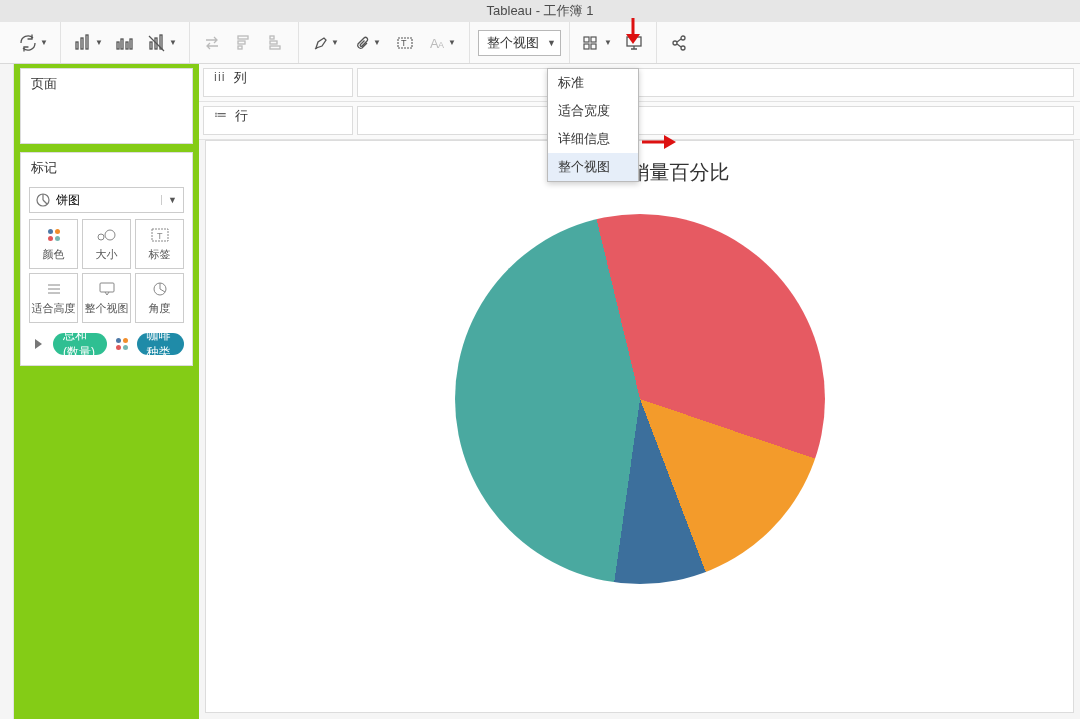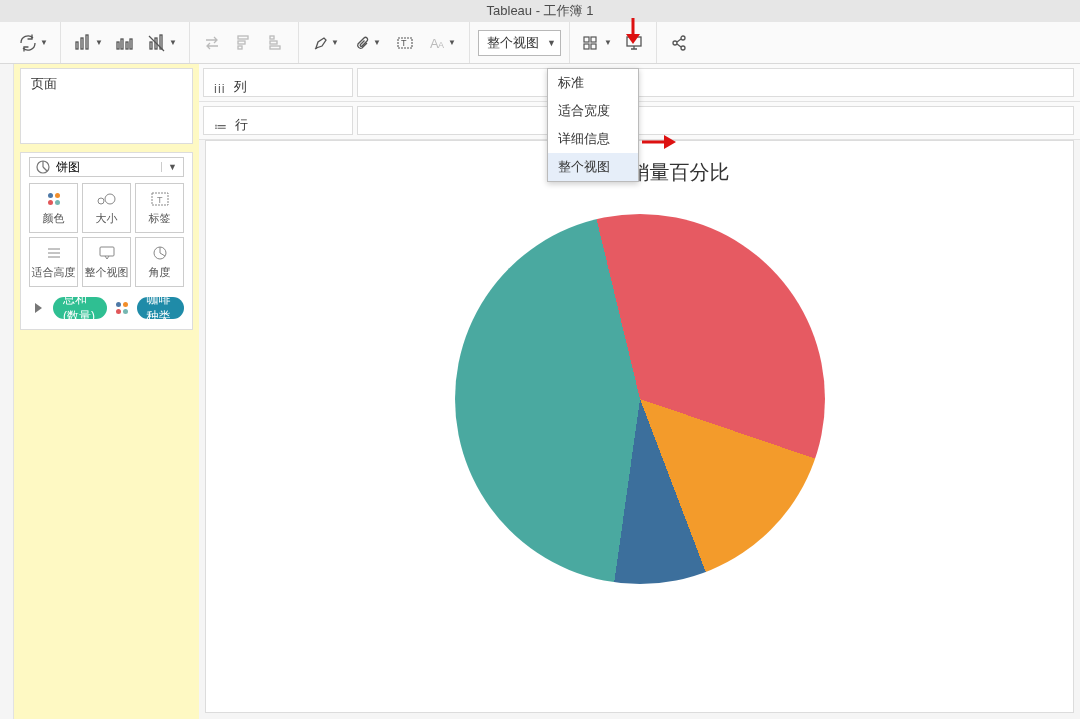--- a/index.html
+++ b/index.html
@@ -13,45 +13,45 @@
 .tool-btn.wide { width: 38px; }
 .tool-btn.disabled { color: #bbb; }
 .tool-btn .caret { font-size: 8px; margin-left: 2px; color: #555;}
 .tool-btn svg { display:block; }
 
 .fit-select { display: flex; align-items: center; border: 1px solid #b8b8b8; background: #fff; height: 26px; padding: 0 4px 0 8px; font-size: 13px; color: #333; cursor: pointer; }
 .fit-select .caret { font-size: 9px; margin-left: 8px; color: #555; }
 
 .content { display: flex; height: calc(100% - 64px); }
 .left-gutter { width: 14px; background: #f5f5f5; border-right: 1px solid #e2e2e2; }
-.side-col { width: 185px; background: #fef9c3; display: flex; flex-direction: column; }
+.side-col { width: 185px; background: #84cc16; display: flex; flex-direction: column; }
 .main-col { flex: 1; display: flex; flex-direction: column; position: relative; }
 
 .card { border: 1px solid #dcdcdc; margin: 4px 6px 0 6px; background: #fff; }
 .card-title { padding: 6px 10px; font-size: 13px; color: #333; }
 .card-body { min-height: 44px; }
 
 .marks-card { margin-top: 8px; }
-.marks-select { display:flex; align-items:center; border:1px solid #ccc; height:20px; margin:4px 8px; font-size:12px; }
+.marks-select { display:flex; align-items:center; border:1px solid #ccc; height:26px; margin:4px 8px; font-size:12px; }
 .marks-select-main { flex:1; display:flex; align-items:center; padding:0 6px; gap:6px; }
 .marks-select-btn { width:22px; border-left:1px solid #ccc; display:flex; align-items:center; justify-content:center; color:#555; font-size:9px;}
 
 .marks-grid { display:grid; grid-template-columns: repeat(3, 1fr); gap:4px; padding: 2px 8px 8px 8px; }
 .marks-cell { border:1px solid #ccc; height:50px; display:flex; flex-direction:column; align-items:center; justify-content:center; font-size:11px; color:#555; cursor:pointer; gap:3px;}
 .marks-cell .mi { height:18px; display:flex; align-items:center; justify-content:center; }
 
 .pills { padding:2px 8px 10px 8px; display:flex; flex-direction:row; gap:6px; }
 .pill-row { display:flex; align-items:center; gap:6px; }
 .pill-row-icon { width:18px; display:flex; align-items:center; justify-content:center; }
 .pill { flex:1; height:22px; border-radius:11px; color:#fff; font-size:12px; display:flex; align-items:center; padding:0 10px; }
 .pill.green { background:#2fbf92; }
 .pill.blue { background:#1f8ba8; }
 
 .shelf { display:flex; height:38px; border-bottom:1px solid #e2e2e2; background:#fafafa; }
-.shelf-label { width:150px; display:flex; align-items:flex-end; gap:8px; padding:0 10px; font-size:13px; color:#333; border-right:1px solid #e2e2e2; background:#fff; margin:4px 4px; border:1px solid #dcdcdc;}
+.shelf-label { width:150px; display:flex; align-items:flex-start; gap:8px; padding:0 10px; font-size:13px; color:#333; border-right:1px solid #e2e2e2; background:#fff; margin:4px 4px; border:1px solid #dcdcdc;}
 .shelf-drop { flex:1; margin:4px 6px 4px 0; border:1px solid #dcdcdc; background:#fff; }
 
 .viz-area { flex:1; background:#fff; border:1px solid #dcdcdc; margin:0 6px 6px 6px; position:relative; padding-top: 18px; }
 .viz-title { text-align:center; font-size:20px; color:#333; margin-bottom:10px; }
 .pie-wrap { display:flex; justify-content:center; }
 .pie { width:370px; height:370px; border-radius:50%; position:relative; margin-top:18px;}
 
 .dropdown { position:absolute; left:547px; top:68px; width:92px; background:#fff; border:1px solid #bbb; box-shadow:0 2px 6px rgba(0,0,0,.2); z-index:50; }
 .dropdown-item { padding:5px 10px; font-size:13px; color:#333; cursor:pointer; }
 .dropdown-item.active { background:#e6eef9; }
@@ -199,20 +199,21 @@
   <div class="left-gutter"></div>
 
   <div class="side-col">
     <div class="card">
       <div class="card-title">页面</div>
       <div class="card-body"></div>
     </div>
 
 
     <div class="card marks-card">
+      <div class="card-title">标记</div>
       <div class="marks-select">
         <div class="marks-select-main">
           <svg width="14" height="14" viewBox="0 0 14 14">
               <circle cx="7" cy="7" r="6" fill="none" stroke="#777" stroke-width="1.2"></circle>
               <path d="M7 7V1" stroke="#777" stroke-width="1.2"></path>
               <path d="M7 7l4 4" stroke="#777" stroke-width="1.2"></path>
             </svg>
           <span>饼图</span>
         </div>
         <div class="marks-select-btn">▼</div>

